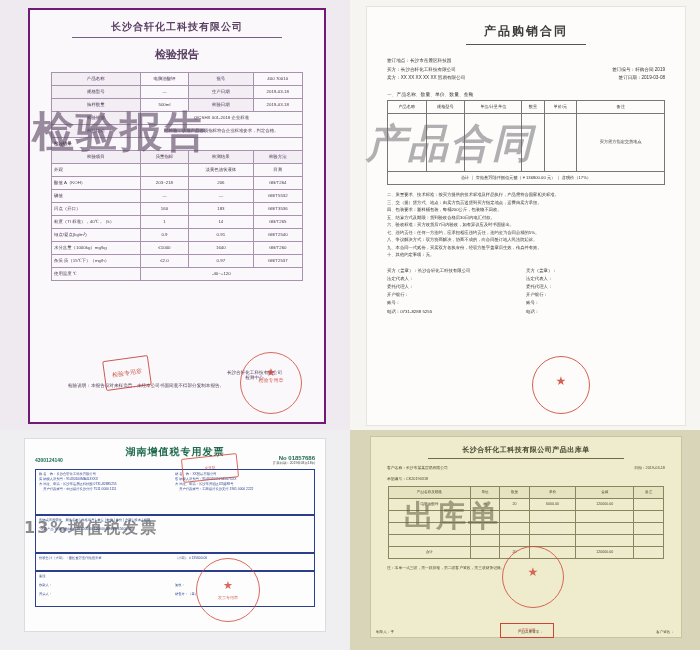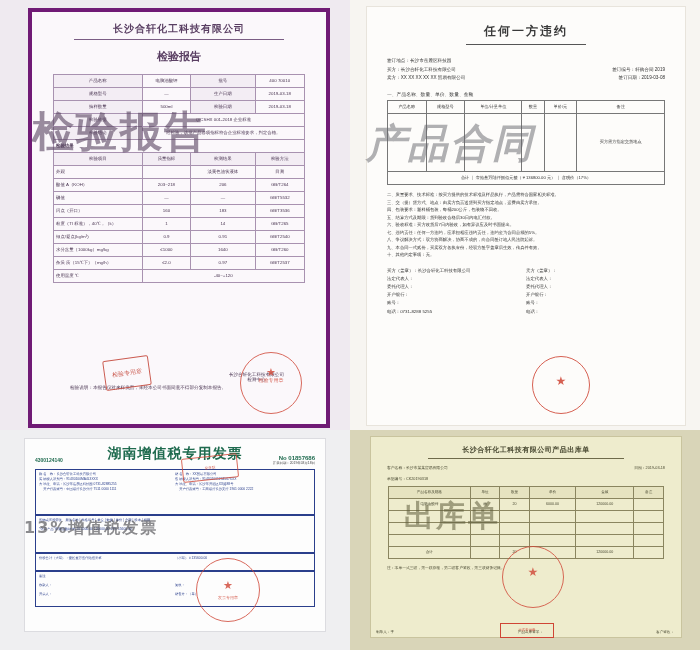--- a/index.html
+++ b/index.html
@@ -24,21 +24,21 @@
     color:rgba(110,110,115,.55);
     font-family:"DejaVu Sans", sans-serif;
     font-weight:bold;
     letter-spacing:2px;
     white-space:nowrap;
     pointer-events:none;
   }
 
   
   .c1{background:#efeaf0;}
-  .c1 .paper{left:28px;top:8px;width:294px;height:412px;background:#fbf8fb;border:4px solid #701a75;}
+  .c1 .paper{left:28px;top:8px;width:294px;height:412px;background:#fbf8fb;border:2px solid #701a75;}
   .c1 .title{
     text-align:center;color:#5a3f63;font-size:10px;font-weight:bold;
     margin-top:10px;letter-spacing:1px;
   }
   .c1 .title .line{
     display:block;width:210px;height:1px;background:#7a5d84;margin:3px auto 0;
   }
   .c1 .subtitle{text-align:center;color:#5a3f63;font-size:11px;font-weight:bold;margin-top:9px;}
   .c1 table{
     border-collapse:collapse;width:252px;margin:10px auto 0;
@@ -92,21 +92,21 @@
   .c2 .stamp{
     position:absolute;left:182px;top:356px;width:56px;height:56px;border-radius:50%;
     border:1.6px solid #cf4535;opacity:.85;
   }
   .c2 .stamp .star{position:absolute;left:50%;top:17px;transform:translateX(-50%);color:#cf4535;font-size:12px;}
 
   
   .c3{background:#efeff1;}
   .c3 .paper{left:24px;top:8px;width:300px;height:192px;background:#fdfdfd;border:1px solid #dcdce0;}
   .c3 .inv-title{
-    text-align:center;font-size:14px;font-weight:bold;color:#1f6b4f;margin-top:6px;letter-spacing:1px;
+    text-align:center;font-size:10px;font-weight:bold;color:#1f6b4f;margin-top:6px;letter-spacing:1px;
   }
   .c3 .inv-head{
     position:absolute;left:10px;top:18px;font-size:5px;color:#1f6b4f;font-weight:bold;
   }
   .c3 .inv-no{
     position:absolute;right:10px;top:16px;font-size:6px;color:#1f6b4f;font-weight:bold;text-align:right;
   }
   .c3 .inv-no small{display:block;font-size:3.4px;font-weight:normal;color:#444;}
   .c3 .blue{border:.7px solid #2b3f8c;}
   .c3 .box{position:absolute;left:10px;right:10px;}
@@ -267,21 +267,21 @@
     <div class="stampA">检验专用章</div>
     <div class="stampB">
       <div class="star">★</div>
       <span>检验专用章</span>
     </div>
   </div>
 
   <div class="cell c2">
     <div class="paper">
       <div class="title">
-        <span>任何一方违约</span>
+        <span>产品购销合同</span>
         <span class="line"></span>
       </div>
 
       <div class="meta">
         <div class="row">
           <span>签订地点：长沙市岳麓区科技园</span>
           <span></span>
         </div>
         <div class="row">
           <span>买方：长沙合轩化工科技有限公司</span>

